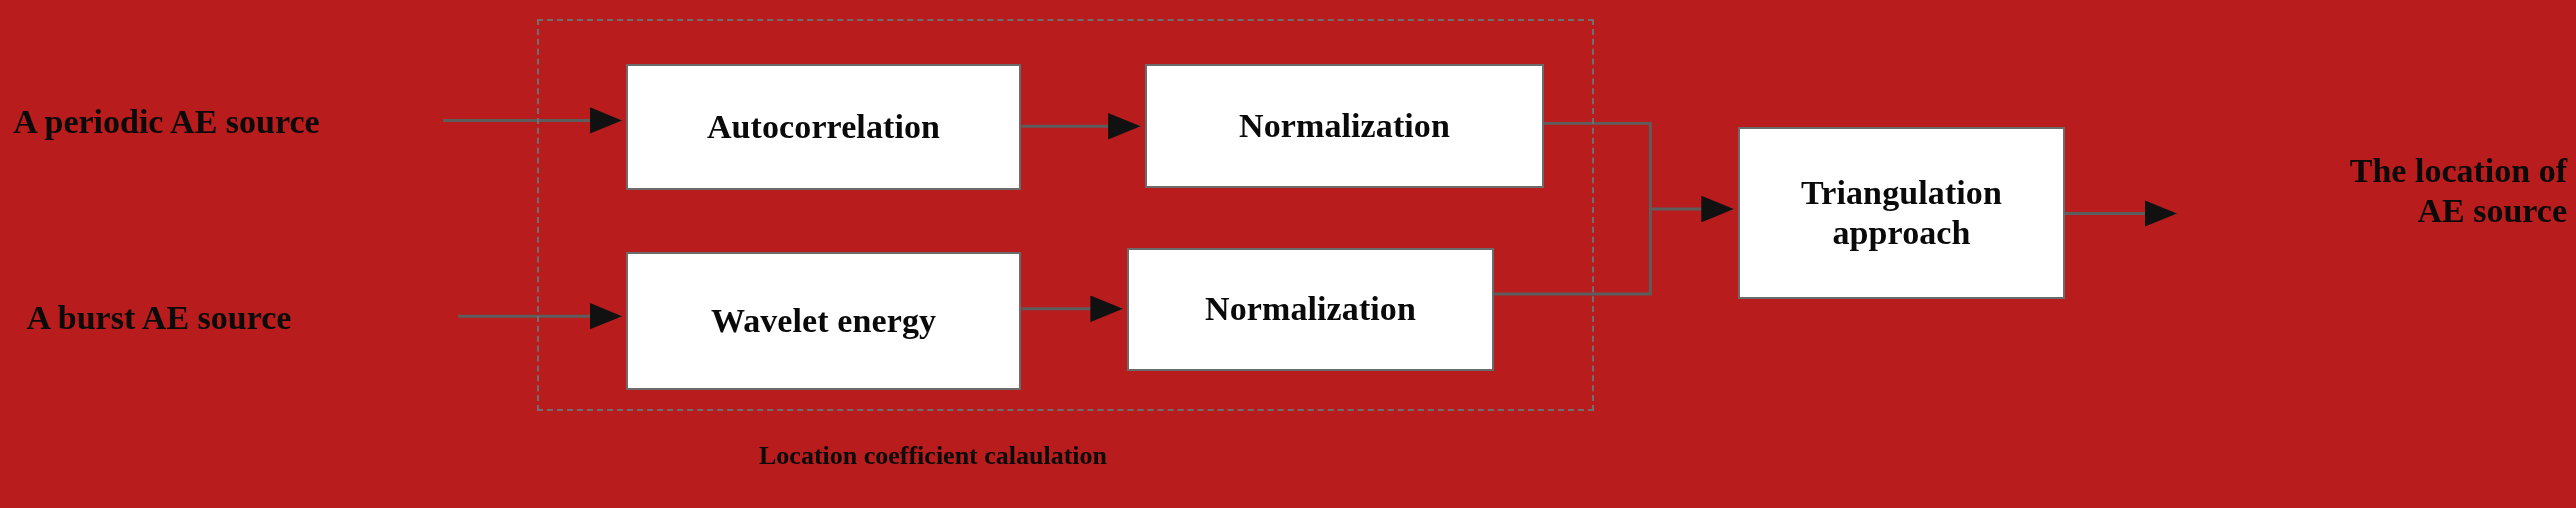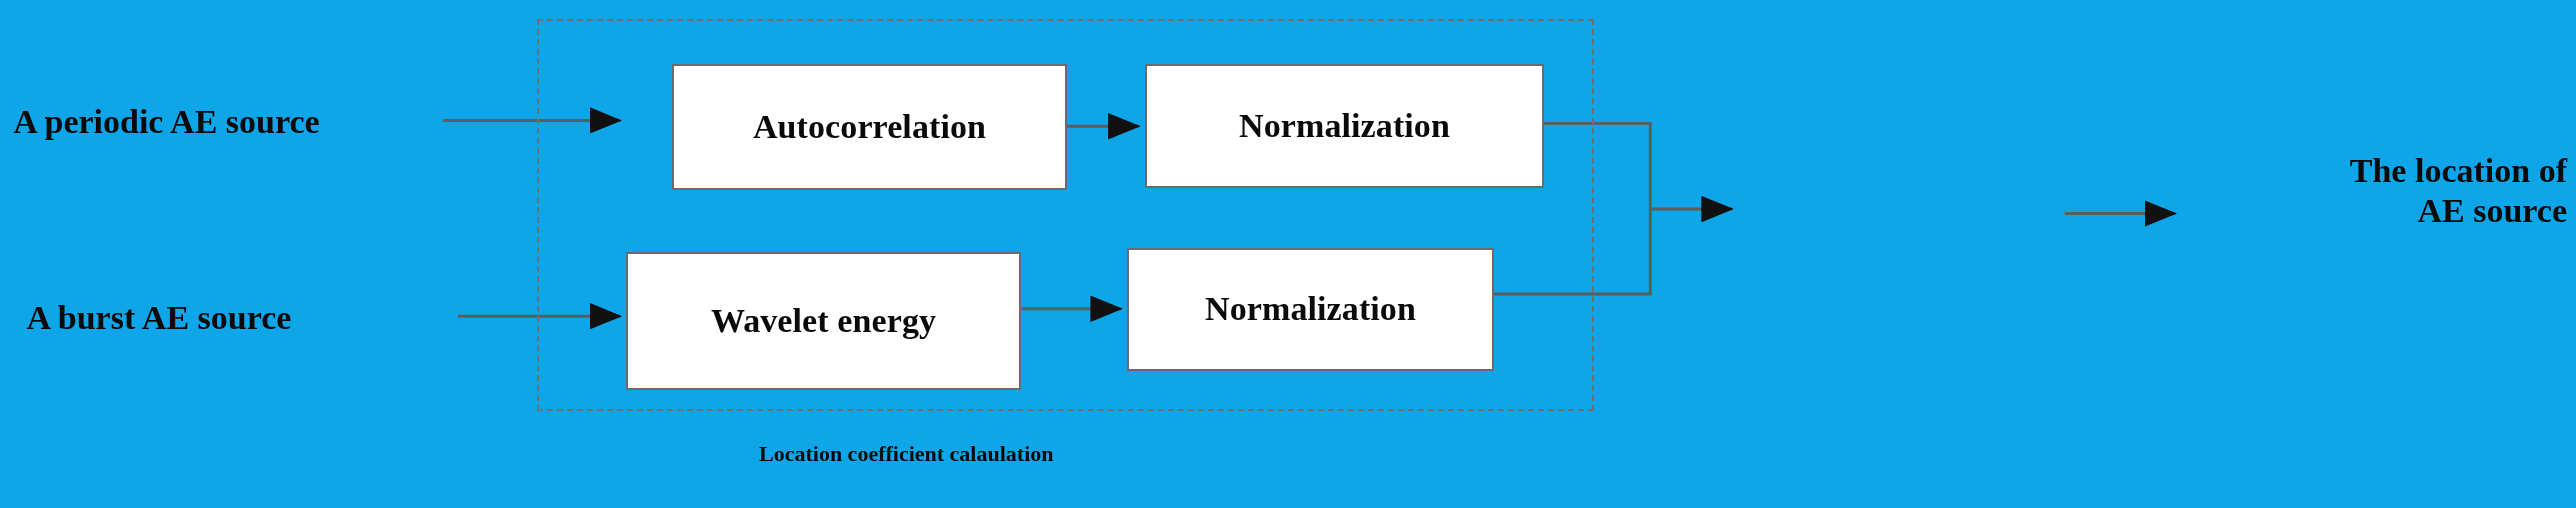--- a/index.html
+++ b/index.html
@@ -10,21 +10,21 @@
   body {
     width: 2576px;
     height: 509px;
     overflow: hidden;
     font-family: "Liberation Serif", "DejaVu Serif", serif;
   }
   #diagram-root {
     position: relative;
     width: 2576px;
     height: 509px;
-    background: #0ea5e9;
+    background: #b91c1c;
   }
   svg.layer {
     position: absolute;
     top: 0;
     left: 0;
     width: 2576px;
     height: 509px;
   }
   .node-box {
     position: absolute;
@@ -51,21 +51,21 @@
     font-weight: bold;
     font-size: 34px;
     color: #0a0a0a;
     line-height: 1.18;
     white-space: pre-line;
   }
   .group-caption {
     position: absolute;
     font-family: "Liberation Serif", "DejaVu Serif", serif;
     font-weight: bold;
-    font-size: 22px;
+    font-size: 26px;
     color: #0a0a0a;
     white-space: nowrap;
   }
   .dashed-group {
     position: absolute;
     box-sizing: border-box;
     border: 2.2px dashed #6f6f6f;
     background: transparent;
     pointer-events: none;
   }
@@ -98,36 +98,40 @@
 
     <line x1="2795" y1="289" x2="2945" y2="289" stroke="#5d5d5d" stroke-width="4" marker-end="url(#arrowhead)"></line>
   </svg>
 
   <div class="dashed-group" style="left:537px; top:18.5px; width:1057px; height:392px;"></div>
 
   <div class="free-label" style="left:13.3px; top:102px;">A periodic AE source</div>
 
   <div class="free-label" style="left:26.6px; top:298px;">A burst AE source</div>
 
-  <div class="node-box" style="left:626px; top:64px; width:395px; height:126px;margin-left:46px;">
+  <div class="node-box" style="left:626px; top:64px; width:395px; height:126px;">
     <span class="node-label">Autocorrelation</span>
   </div>
 
   <div class="node-box" style="left:1145px; top:64px; width:399px; height:124px;">
     <span class="node-label">Normalization</span>
   </div>
 
   <div class="node-box" style="left:626px; top:252px; width:395px; height:138px;">
     <span class="node-label">Wavelet energy</span>
   </div>
 
   <div class="node-box" style="left:1127px; top:248px; width:367px; height:123px;">
     <span class="node-label">Normalization</span>
   </div>
 
+  <div class="node-box" style="left:1738px; top:127px; width:327px; height:172px;">
+    <span class="node-label">Triangulation
+approach</span>
+  </div>
 
   <div class="free-label" style="left:2198px; top:151px; width:369px; text-align:right;">The location of
 AE source</div>
 
   <div class="group-caption" style="left:759px; top:441px;">Location coefficient calaulation</div>
 
 </div>
 
 
 </body></html>

